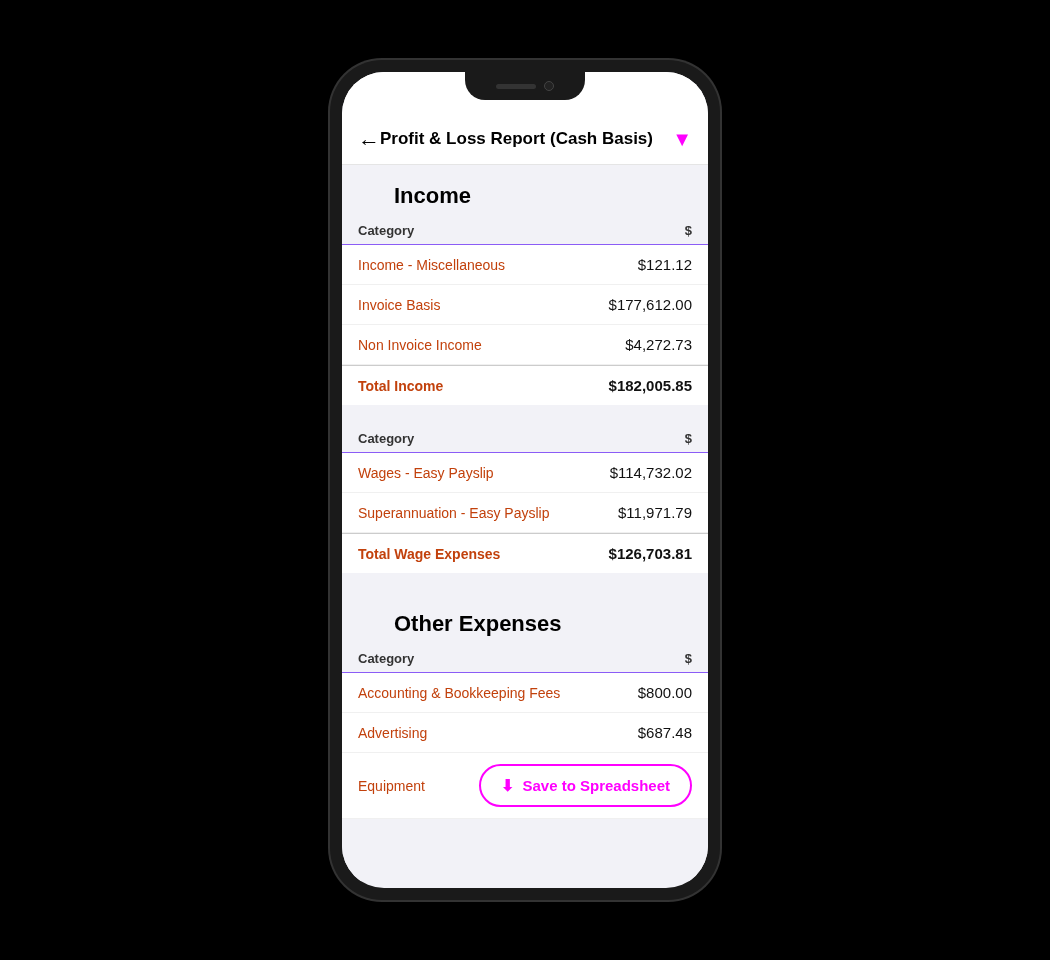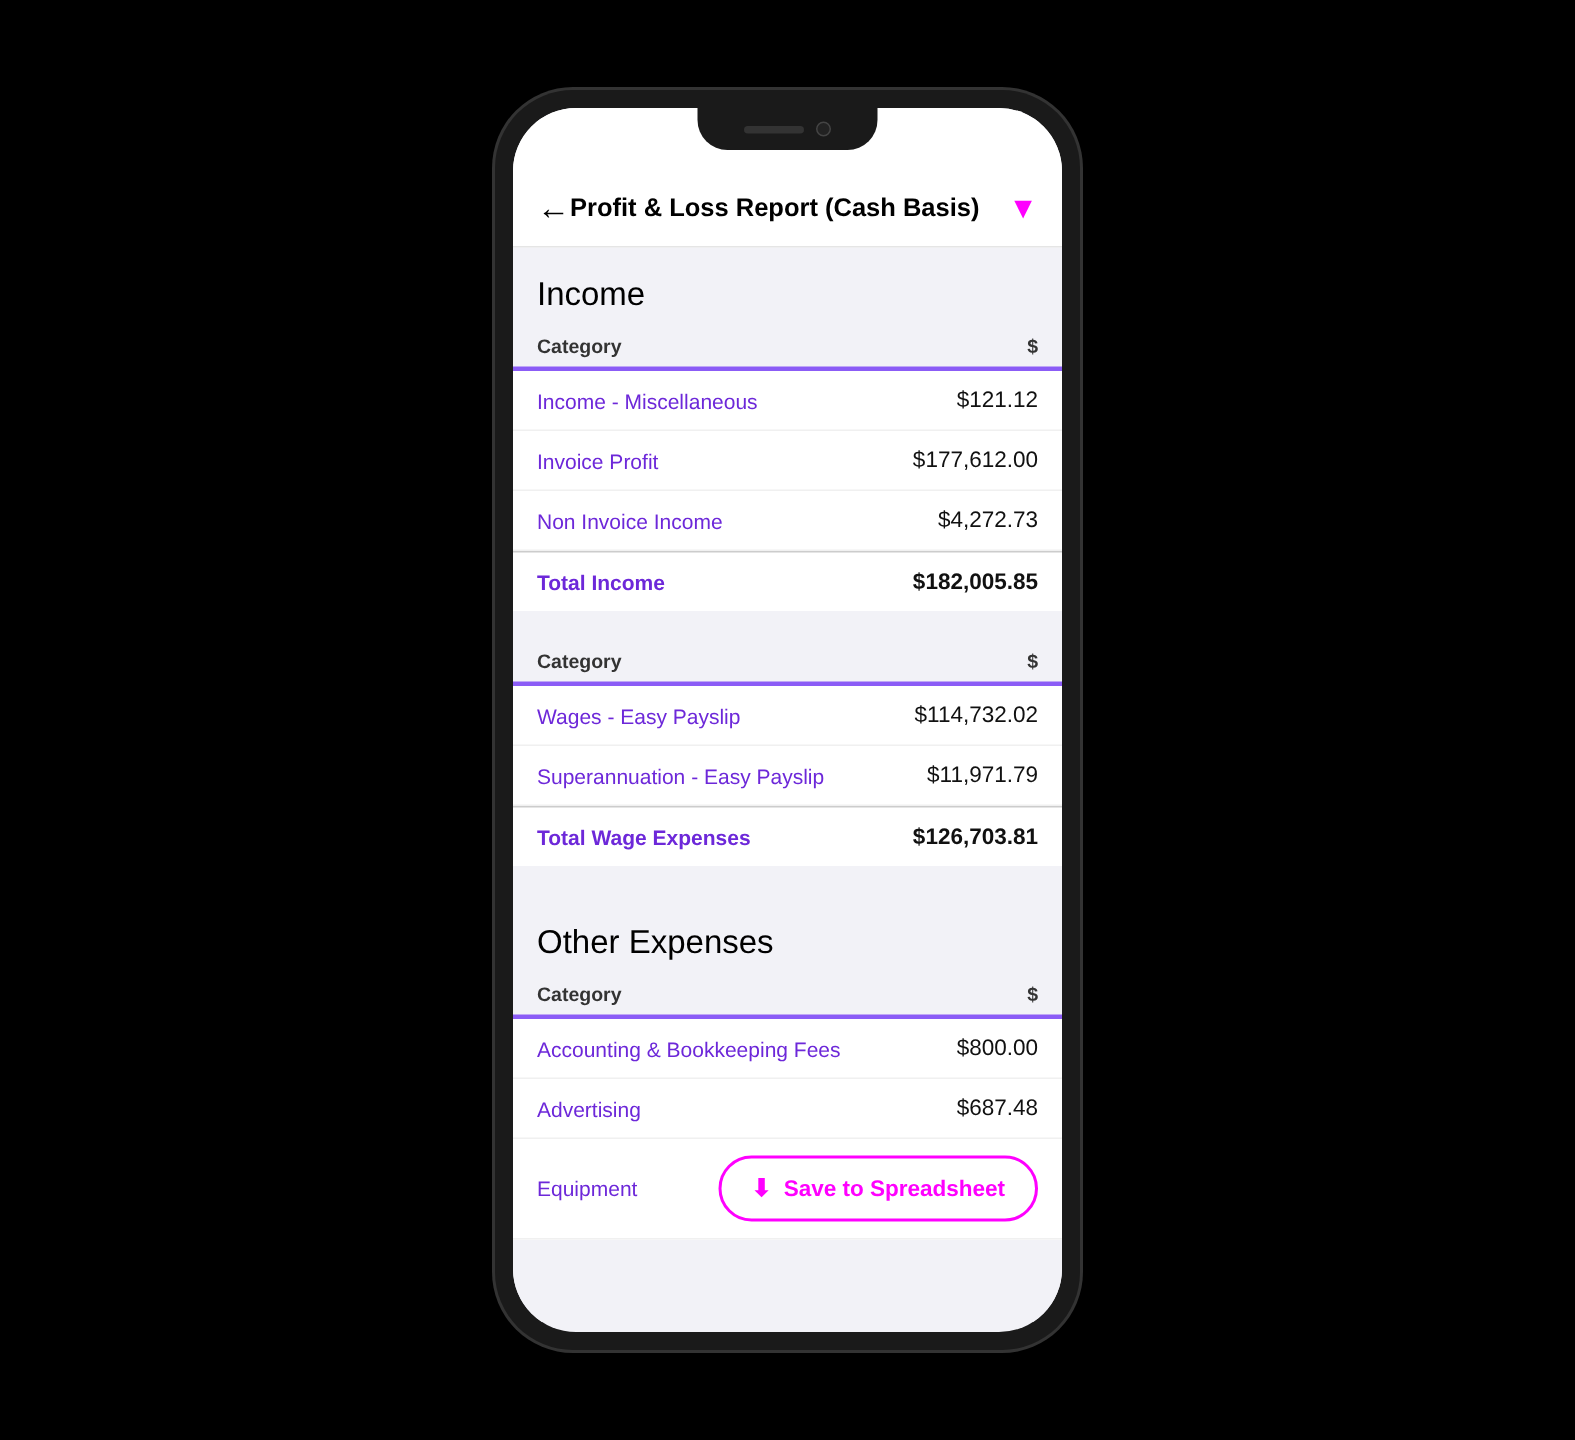--- a/index.html
+++ b/index.html
@@ -105,35 +105,36 @@
       background: #f2f2f7;
     }
 
     .section-header {
       padding: 18px 16px 8px;
       background: #f2f2f7;
     }
 
     .section-title {
       font-size: 22px;
-      font-weight: 400;
+      font-weight: 700;
       color: #000;
+      margin-left: 36px;
     }
 
     .table-container {
       background: #fff;
       margin: 0;
     }
 
     .table-header-row {
       background: #f2f2f7;
       display: flex;
       justify-content: space-between;
       padding: 6px 16px;
-      border-bottom: 3px solid #8b5cf6;
+      border-bottom: 1px solid #8b5cf6;
     }
 
     .table-header-cell {
       font-size: 13px;
       font-weight: 600;
       color: #333;
     }
 
     .table-row {
       display: flex;
@@ -144,21 +145,21 @@
       background: #fff;
     }
 
     .table-row.total-row {
       border-top: 1px solid #ccc;
       border-bottom: none;
     }
 
     .row-label {
       font-size: 14px;
-      color: #6d28d9;
+      color: #c2410c;
     }
 
     .row-label.bold {
       font-weight: 700;
       text-align: center;
     }
 
     .row-value {
       font-size: 15px;
       color: #111;
@@ -219,21 +220,21 @@
       <div class="table-container">
         <div class="table-header-row">
           <span class="table-header-cell">Category</span>
           <span class="table-header-cell">$</span>
         </div>
         <div class="table-row">
           <span class="row-label">Income - Miscellaneous</span>
           <span class="row-value">$121.12</span>
         </div>
         <div class="table-row">
-          <span class="row-label">Invoice Profit</span>
+          <span class="row-label">Invoice Basis</span>
           <span class="row-value">$177,612.00</span>
         </div>
         <div class="table-row">
           <span class="row-label">Non Invoice Income</span>
           <span class="row-value">$4,272.73</span>
         </div>
         <div class="table-row total-row">
           <span class="row-label bold">Total Income</span>
           <span class="row-value bold">$182,005.85</span>
         </div>

